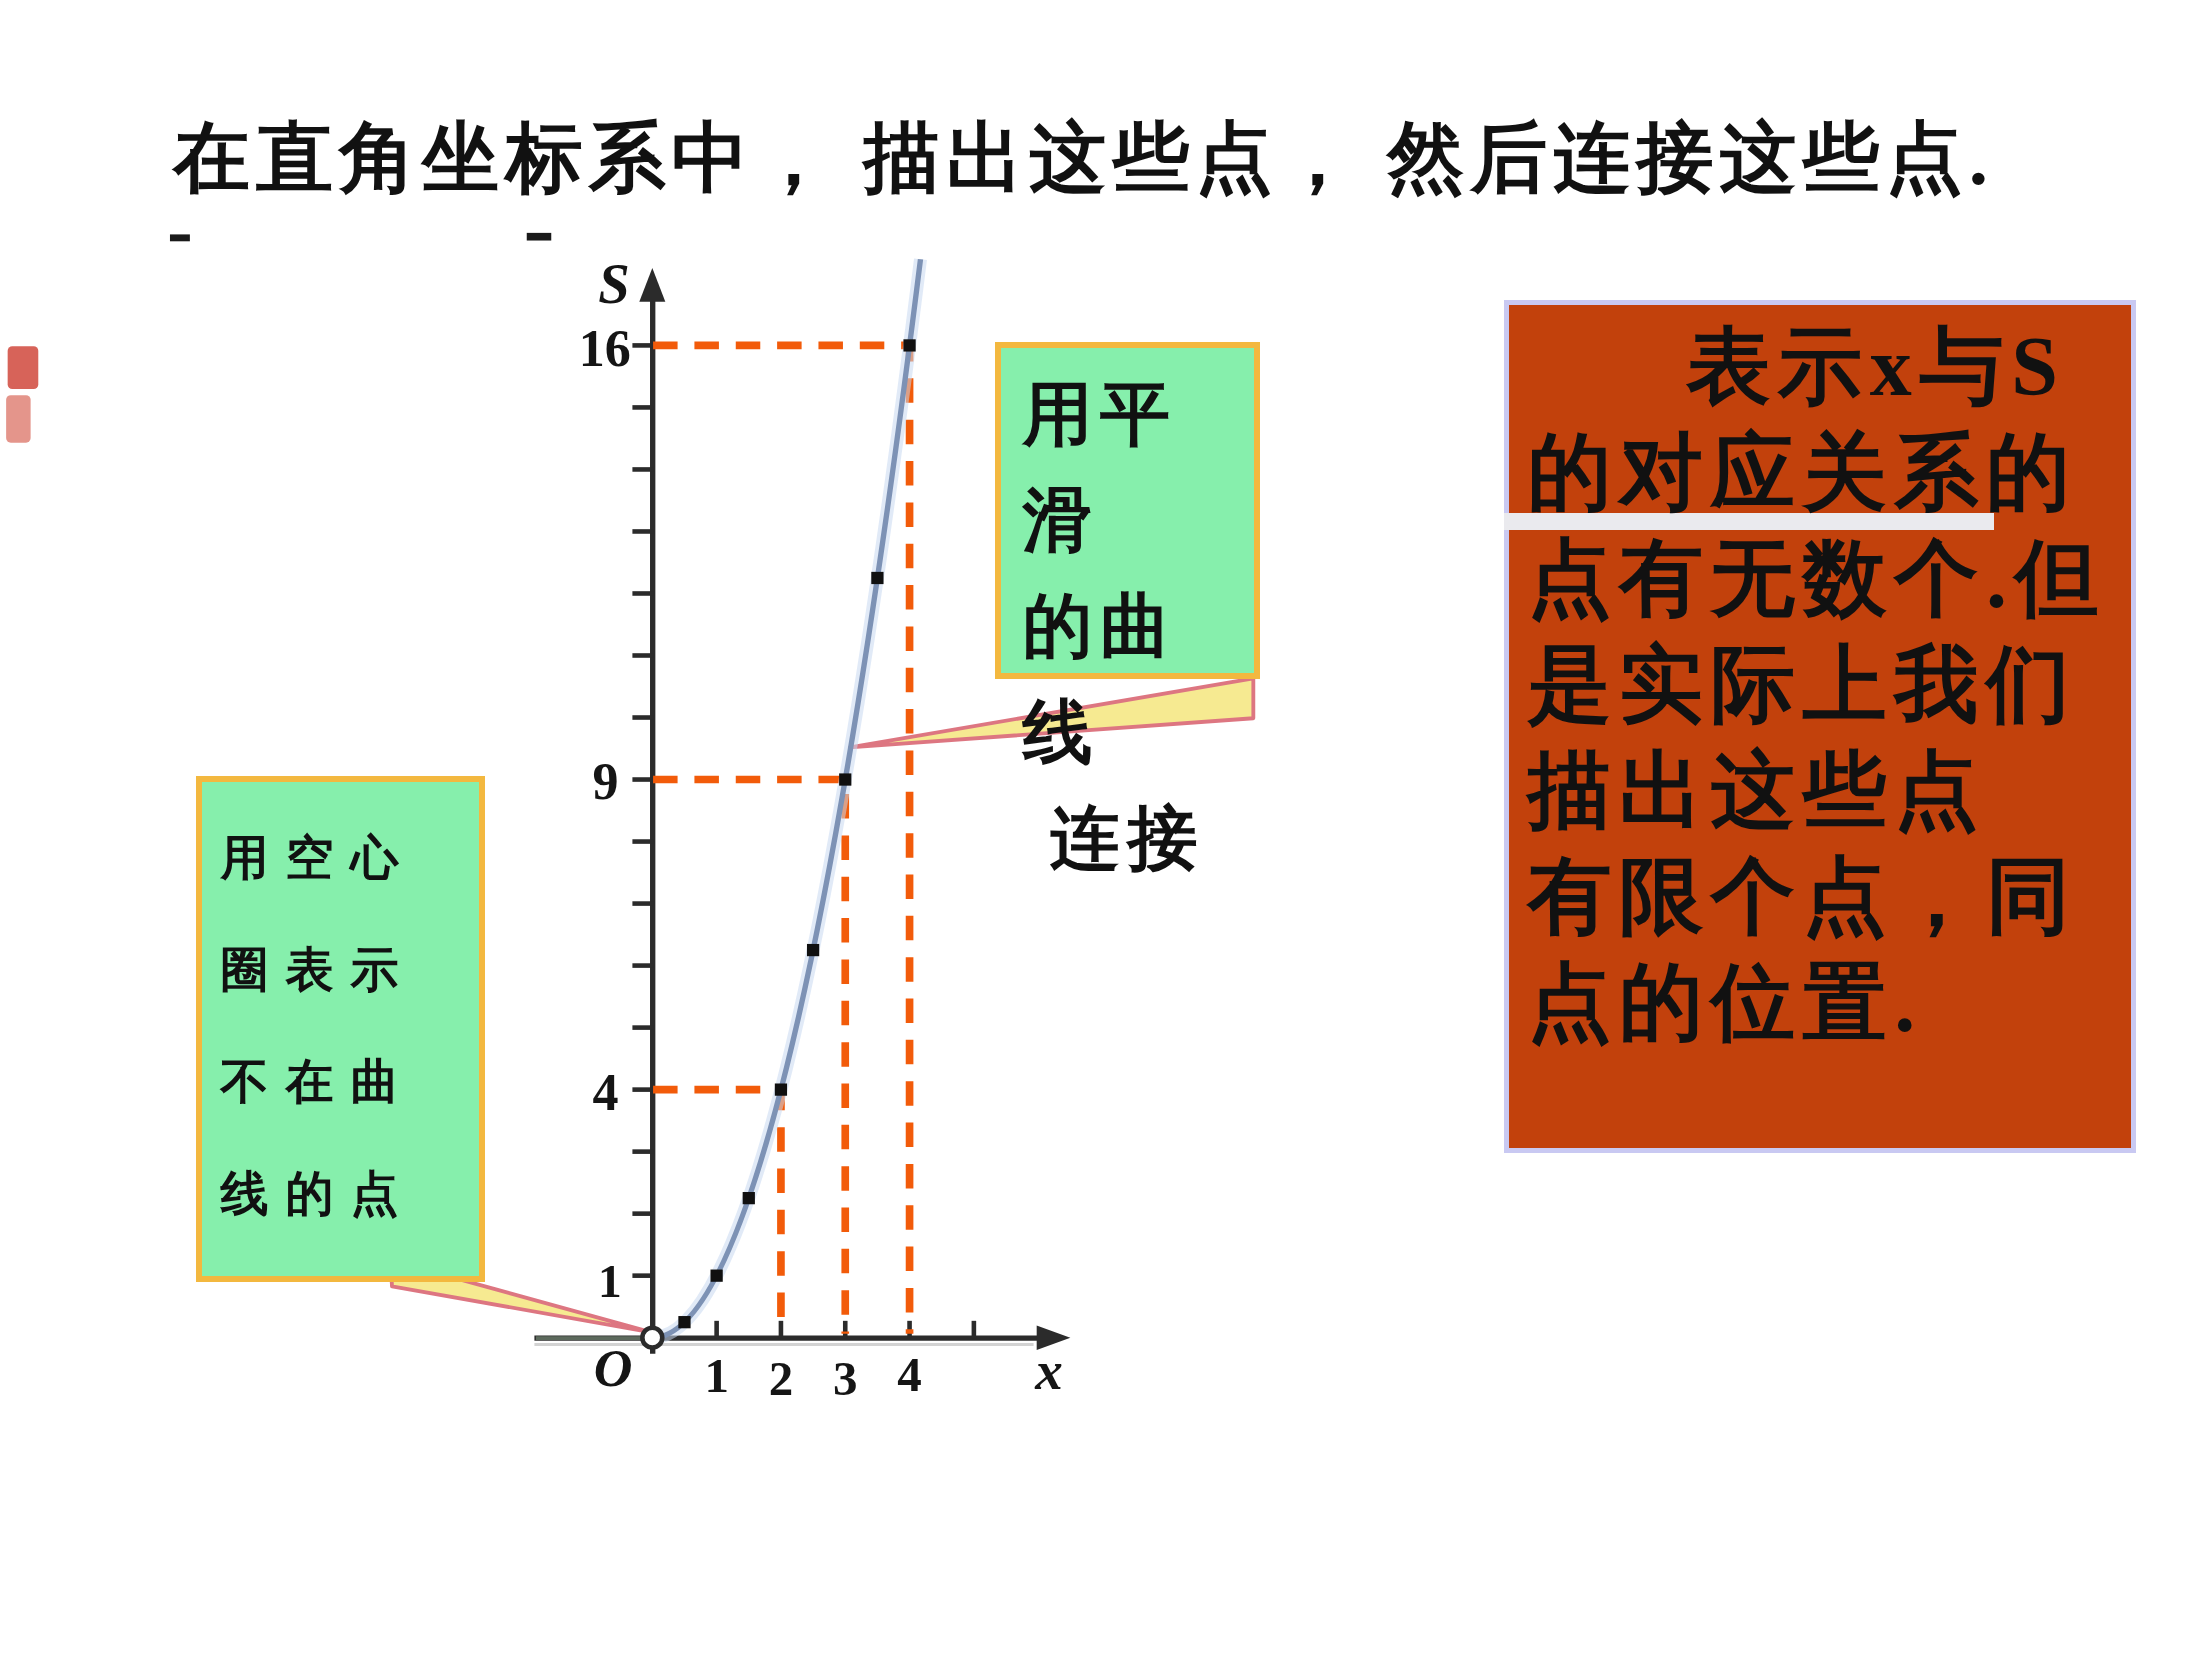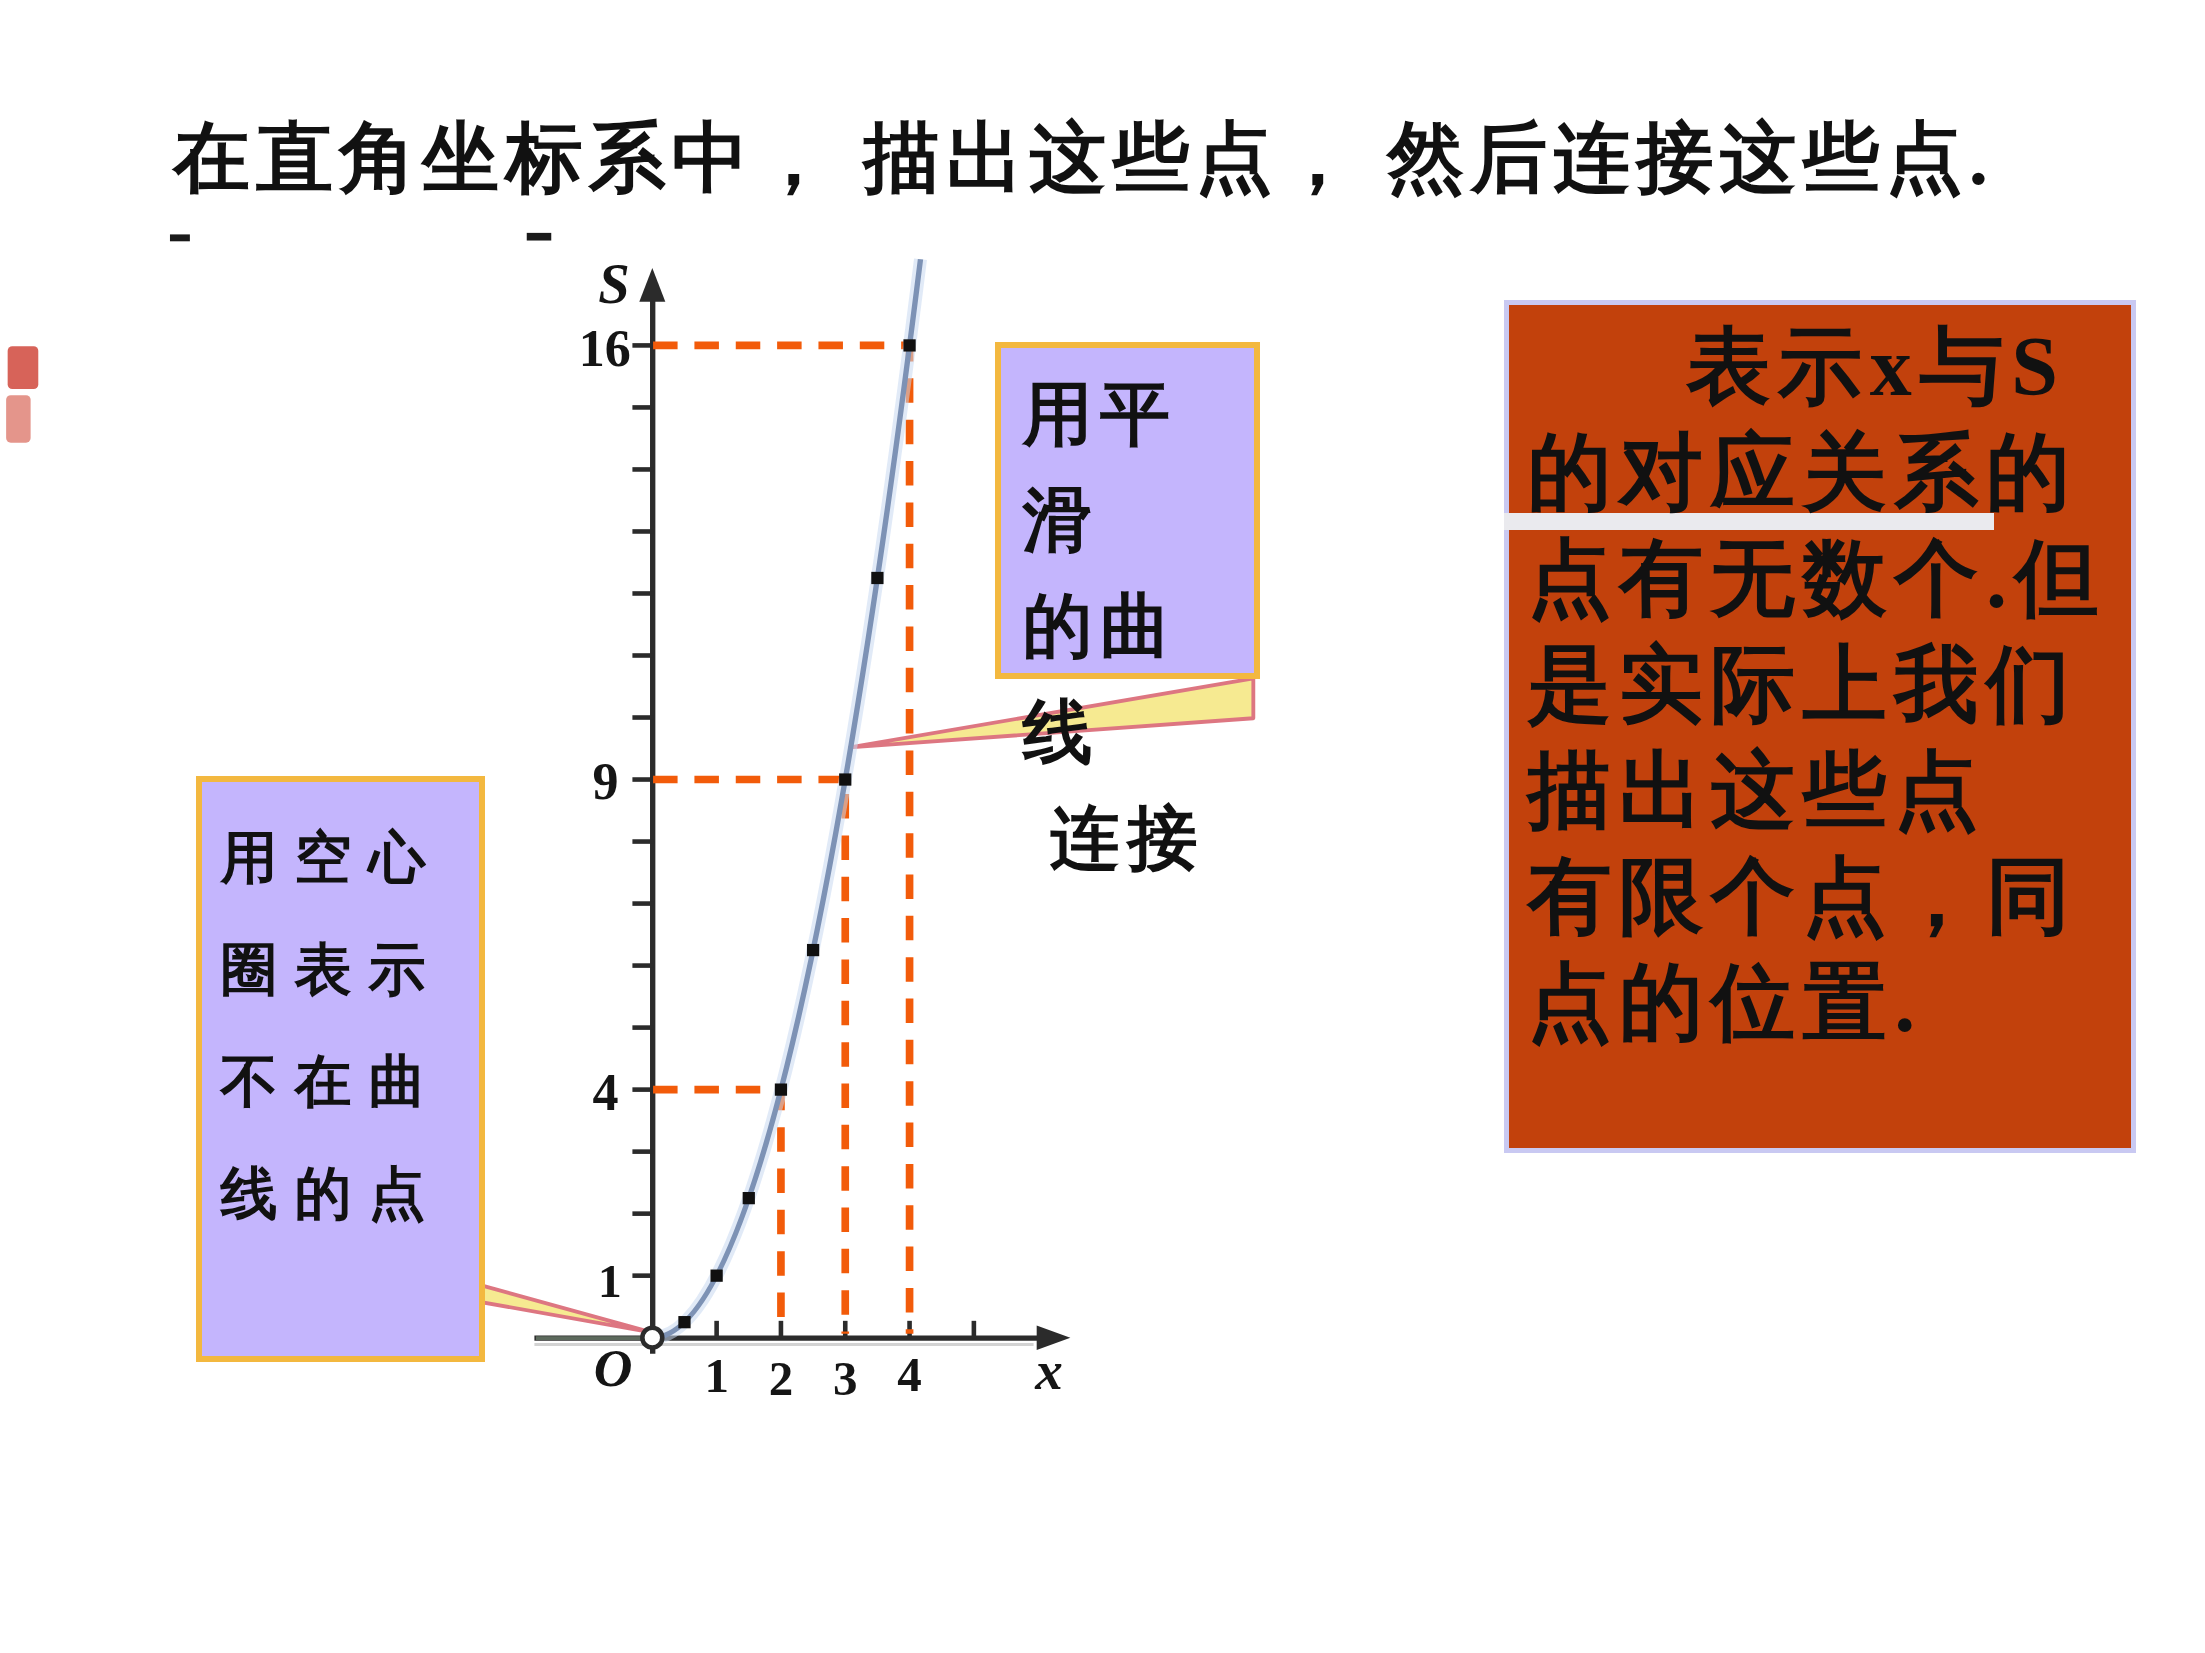--- a/index.html
+++ b/index.html
@@ -6,29 +6,29 @@
   .slide{
     position:relative;width:2205px;height:1654px;background:#ffffff;overflow:hidden;
     font-family:"Liberation Serif","DejaVu Serif",serif;color:#111;
   }
   .title{
     position:absolute;left:173px;top:107px;width:1960px;
     font-size:77px;font-weight:bold;letter-spacing:6.1px;white-space:nowrap;font-family:Liberation Serif, serif;
   }
   svg.graph{position:absolute;left:0;top:0;width:2205px;height:1654px;}
   .callout{
-    position:absolute;background:#c4b5fd;box-sizing:border-box;
+    position:absolute;background:#86efac;box-sizing:border-box;
     border:6.9px solid #F3B83F;font-weight:bold;
   }
   .callout .bl{position:relative;z-index:1;}
   .co-smooth{left:995px;top:342px;width:265px;height:337px;
     font-size:70px;line-height:106px;letter-spacing:7.7px;padding:13.8px 0 0 21.4px;}
   .co-smooth .bl.center{text-align:center;padding-right:21.4px;}
-  .co-open{left:196px;top:776px;width:289px;height:586px;
-    font-size:57px;line-height:112px;letter-spacing:17px;padding:20px 0 0 18.4px;}
+  .co-open{left:196px;top:776px;width:289px;height:506px;
+    font-size:48px;line-height:112px;letter-spacing:17px;padding:20px 0 0 18.4px;}
   .note{
     position:absolute;left:1504px;top:300px;width:632px;height:853px;
     background:#c2410c;box-sizing:border-box;border:5.4px solid #C9C9F2;
     font-size:84px;font-weight:bold;line-height:106px;letter-spacing:7.7px;
     padding:9.2px 0 0 18.4px;
   }
   .note .bl{position:relative;z-index:1;white-space:nowrap;}
   .note .bl.indent{padding-left:159px;}
   .note .streak{position:absolute;left:-5.4px;top:208px;width:490px;height:17px;
     background:#eaeaee;z-index:0;}

